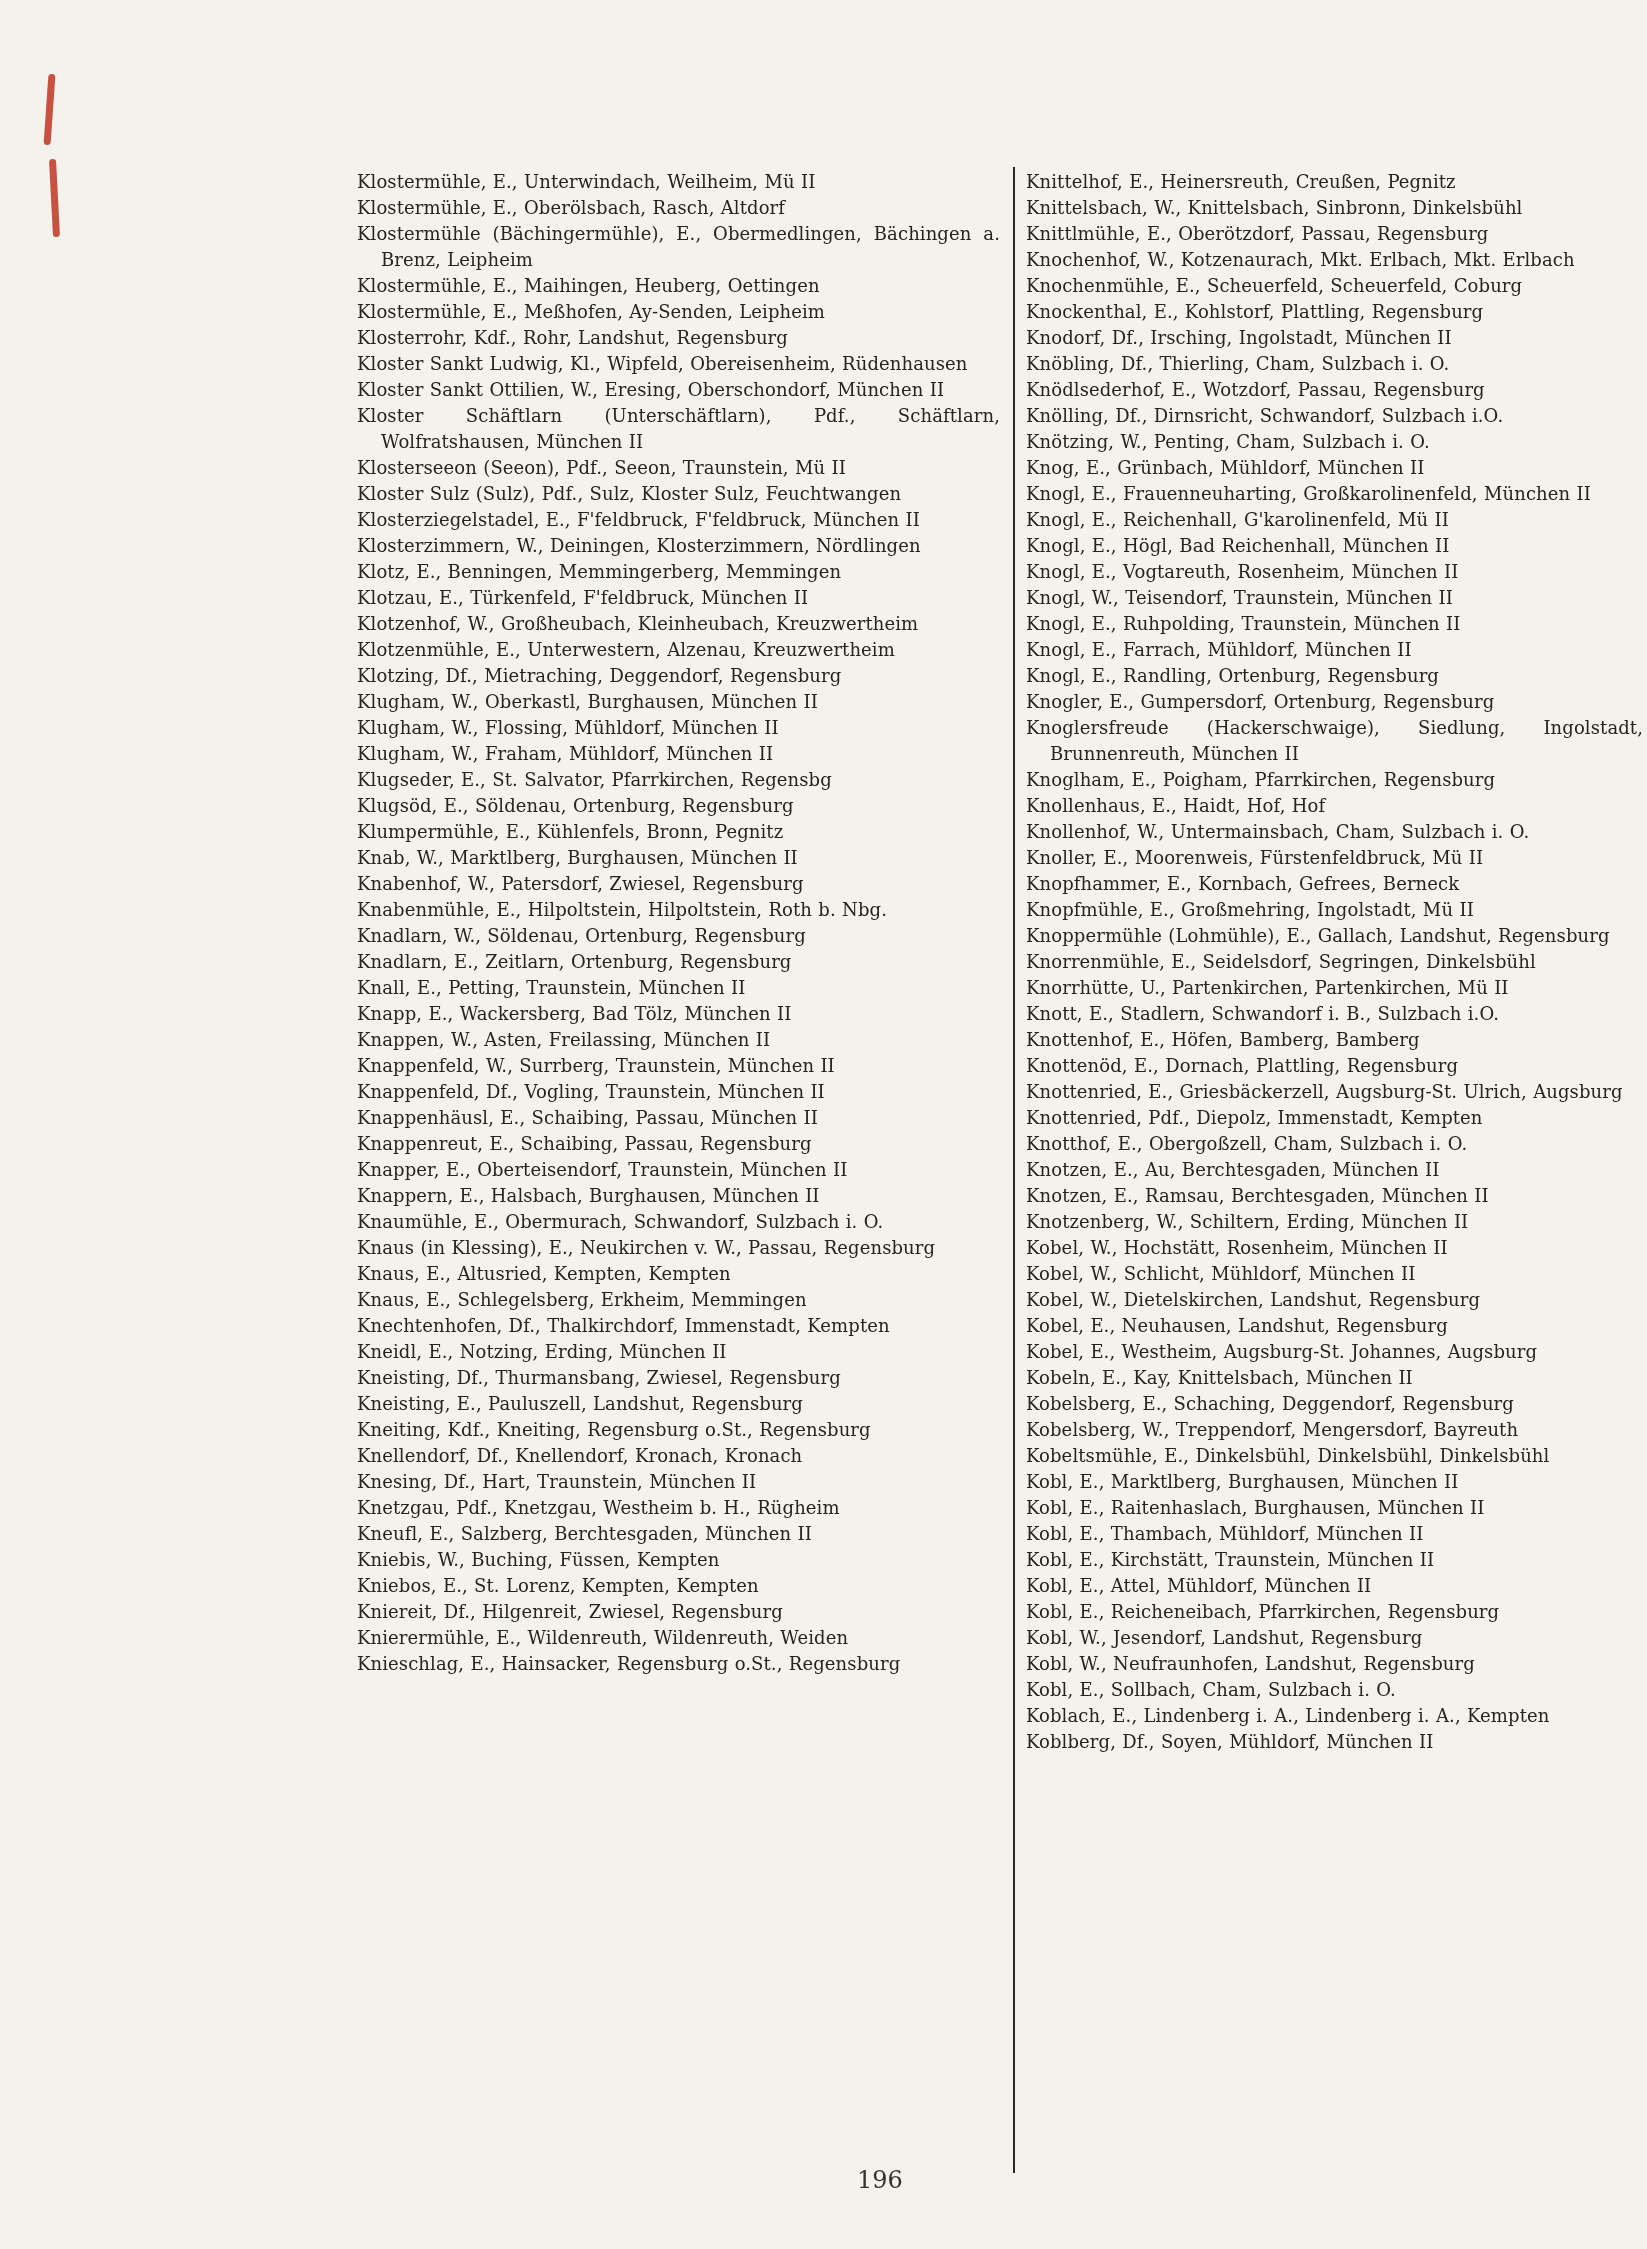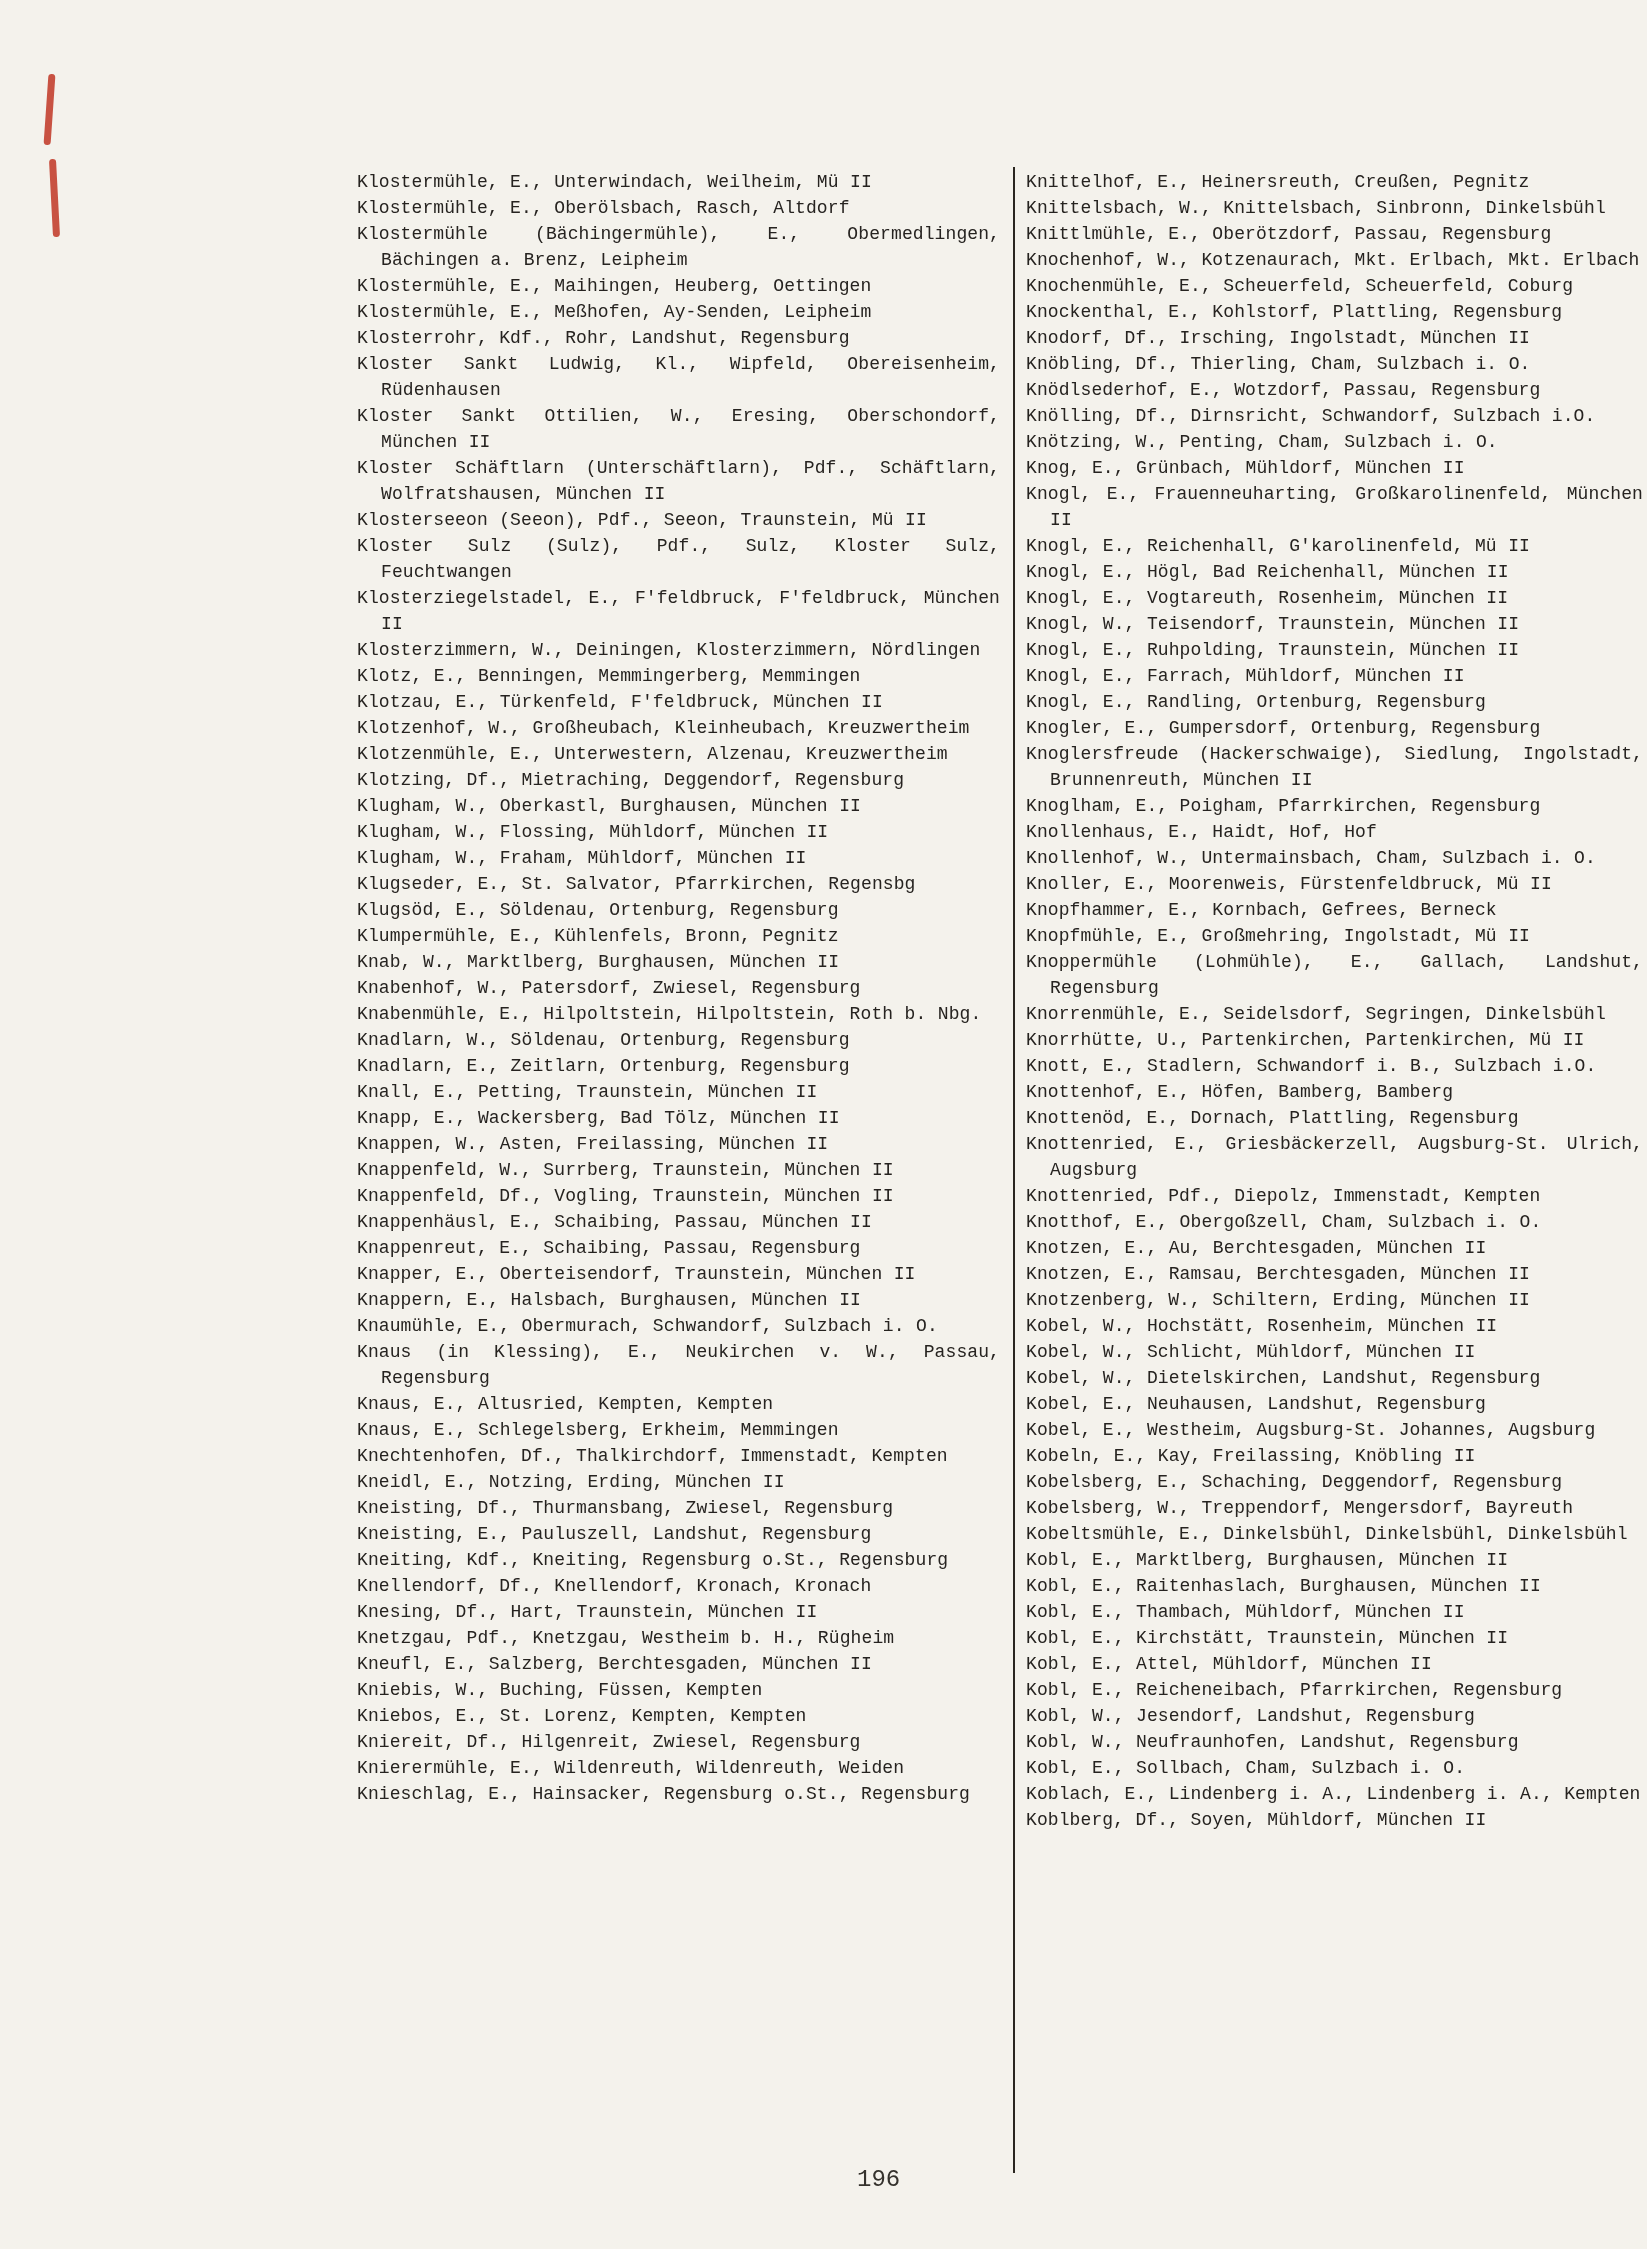--- a/index.html
+++ b/index.html
@@ -12,21 +12,21 @@
   html,body{margin:0;padding:0;}
   body{
     width:1648px;
     height:2250px;
     background:var(--paper);
     position:relative;
     overflow:hidden;
     font-family:"DejaVu Serif","Liberation Serif",serif;
     color:var(--ink);
   }
-  .page{position:absolute;inset:0;font-family:Liberation Mono, monospace;}
+  .page{position:absolute;inset:0;}
   .column{position:absolute;top:169px;}
   .column-left{left:357px;width:643px;}
   .column-right{left:1026px;width:617px;}
   .entry{
     margin:0;
     font-size:18px;
     line-height:26px;
     padding-left:24px;
     text-indent:-24px;
     text-align:justify;
@@ -166,21 +166,21 @@
       <p class="entry">Knottenried, Pdf., Diepolz, Immenstadt, Kempten</p>
       <p class="entry">Knotthof, E., Obergoßzell, Cham, Sulzbach i. O.</p>
       <p class="entry">Knotzen, E., Au, Berchtesgaden, München II</p>
       <p class="entry">Knotzen, E., Ramsau, Berchtesgaden, München II</p>
       <p class="entry">Knotzenberg, W., Schiltern, Erding, München II</p>
       <p class="entry">Kobel, W., Hochstätt, Rosenheim, München II</p>
       <p class="entry">Kobel, W., Schlicht, Mühldorf, München II</p>
       <p class="entry">Kobel, W., Dietelskirchen, Landshut, Regensburg</p>
       <p class="entry">Kobel, E., Neuhausen, Landshut, Regensburg</p>
       <p class="entry">Kobel, E., Westheim, Augsburg-St. Johannes, Augsburg</p>
-      <p class="entry">Kobeln, E., Kay, Freilassing, Knöbling II</p>
+      <p class="entry">Kobeln, E., Kay, Knittelsbach, München II</p>
       <p class="entry">Kobelsberg, E., Schaching, Deggendorf, Regensburg</p>
       <p class="entry">Kobelsberg, W., Treppendorf, Mengersdorf, Bayreuth</p>
       <p class="entry">Kobeltsmühle, E., Dinkelsbühl, Dinkelsbühl, Dinkelsbühl</p>
       <p class="entry">Kobl, E., Marktlberg, Burghausen, München II</p>
       <p class="entry">Kobl, E., Raitenhaslach, Burghausen, München II</p>
       <p class="entry">Kobl, E., Thambach, Mühldorf, München II</p>
       <p class="entry">Kobl, E., Kirchstätt, Traunstein, München II</p>
       <p class="entry">Kobl, E., Attel, Mühldorf, München II</p>
       <p class="entry">Kobl, E., Reicheneibach, Pfarrkirchen, Regensburg</p>
       <p class="entry">Kobl, W., Jesendorf, Landshut, Regensburg</p>

